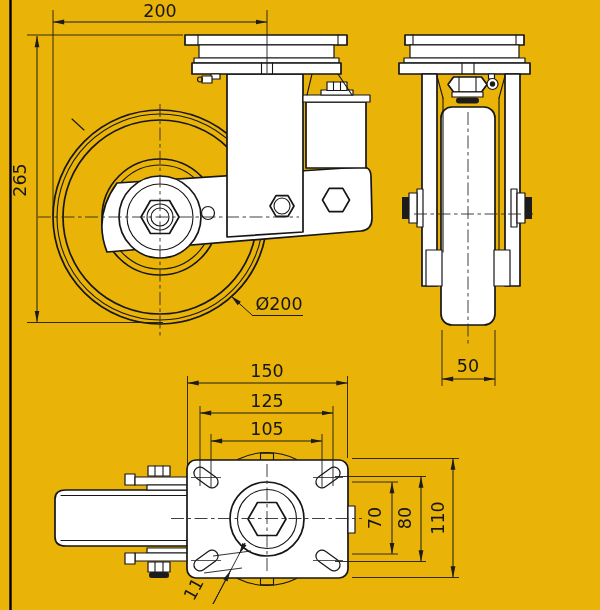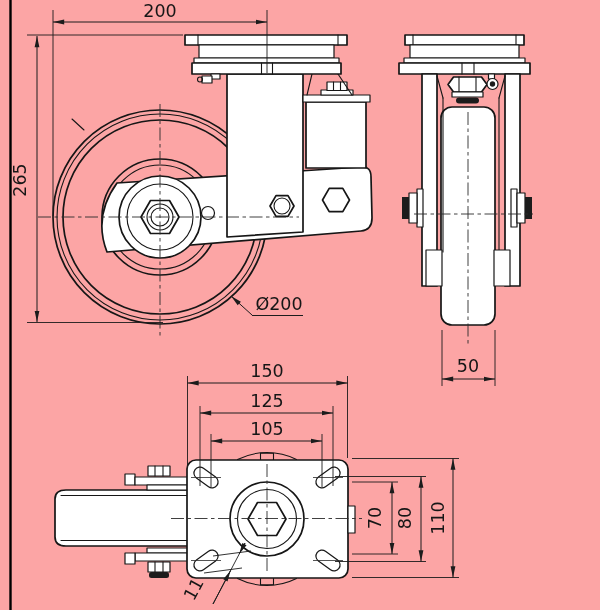--- a/index.html
+++ b/index.html
@@ -1,16 +1,16 @@
 <!DOCTYPE html>
 <html><head>
 <meta charset="utf-8">
 <style>
   html,body{margin:0;padding:0;background:#ffffff;}
-  .sheet{position:relative;width:600px;height:610px;background:#fca5a5;overflow:hidden;
+  .sheet{position:relative;width:600px;height:610px;background:#eab308;overflow:hidden;
          font-family:"DejaVu Sans","Liberation Sans",sans-serif;}
   svg{display:block;}
   text{fill:#161616;font-family:"DejaVu Sans","Liberation Sans",sans-serif;font-size:17.5px;}
   .ol{stroke:#161616;fill:none;stroke-width:1.7;stroke-linejoin:round;stroke-linecap:round;}
   .ol2{stroke:#161616;fill:none;stroke-width:1.1;stroke-linejoin:round;stroke-linecap:round;}
   .solid{stroke:#161616;fill:#ffffff;stroke-width:1.7;stroke-linejoin:round;}
   .solid2{stroke:#161616;fill:#ffffff;stroke-width:1.2;stroke-linejoin:round;}
   .dark{fill:#1c1c1c;stroke:none;}
   .dim{stroke:#1c1c1c;fill:none;stroke-width:1;}
   .ext{stroke:#1c1c1c;fill:none;stroke-width:0.9;}

